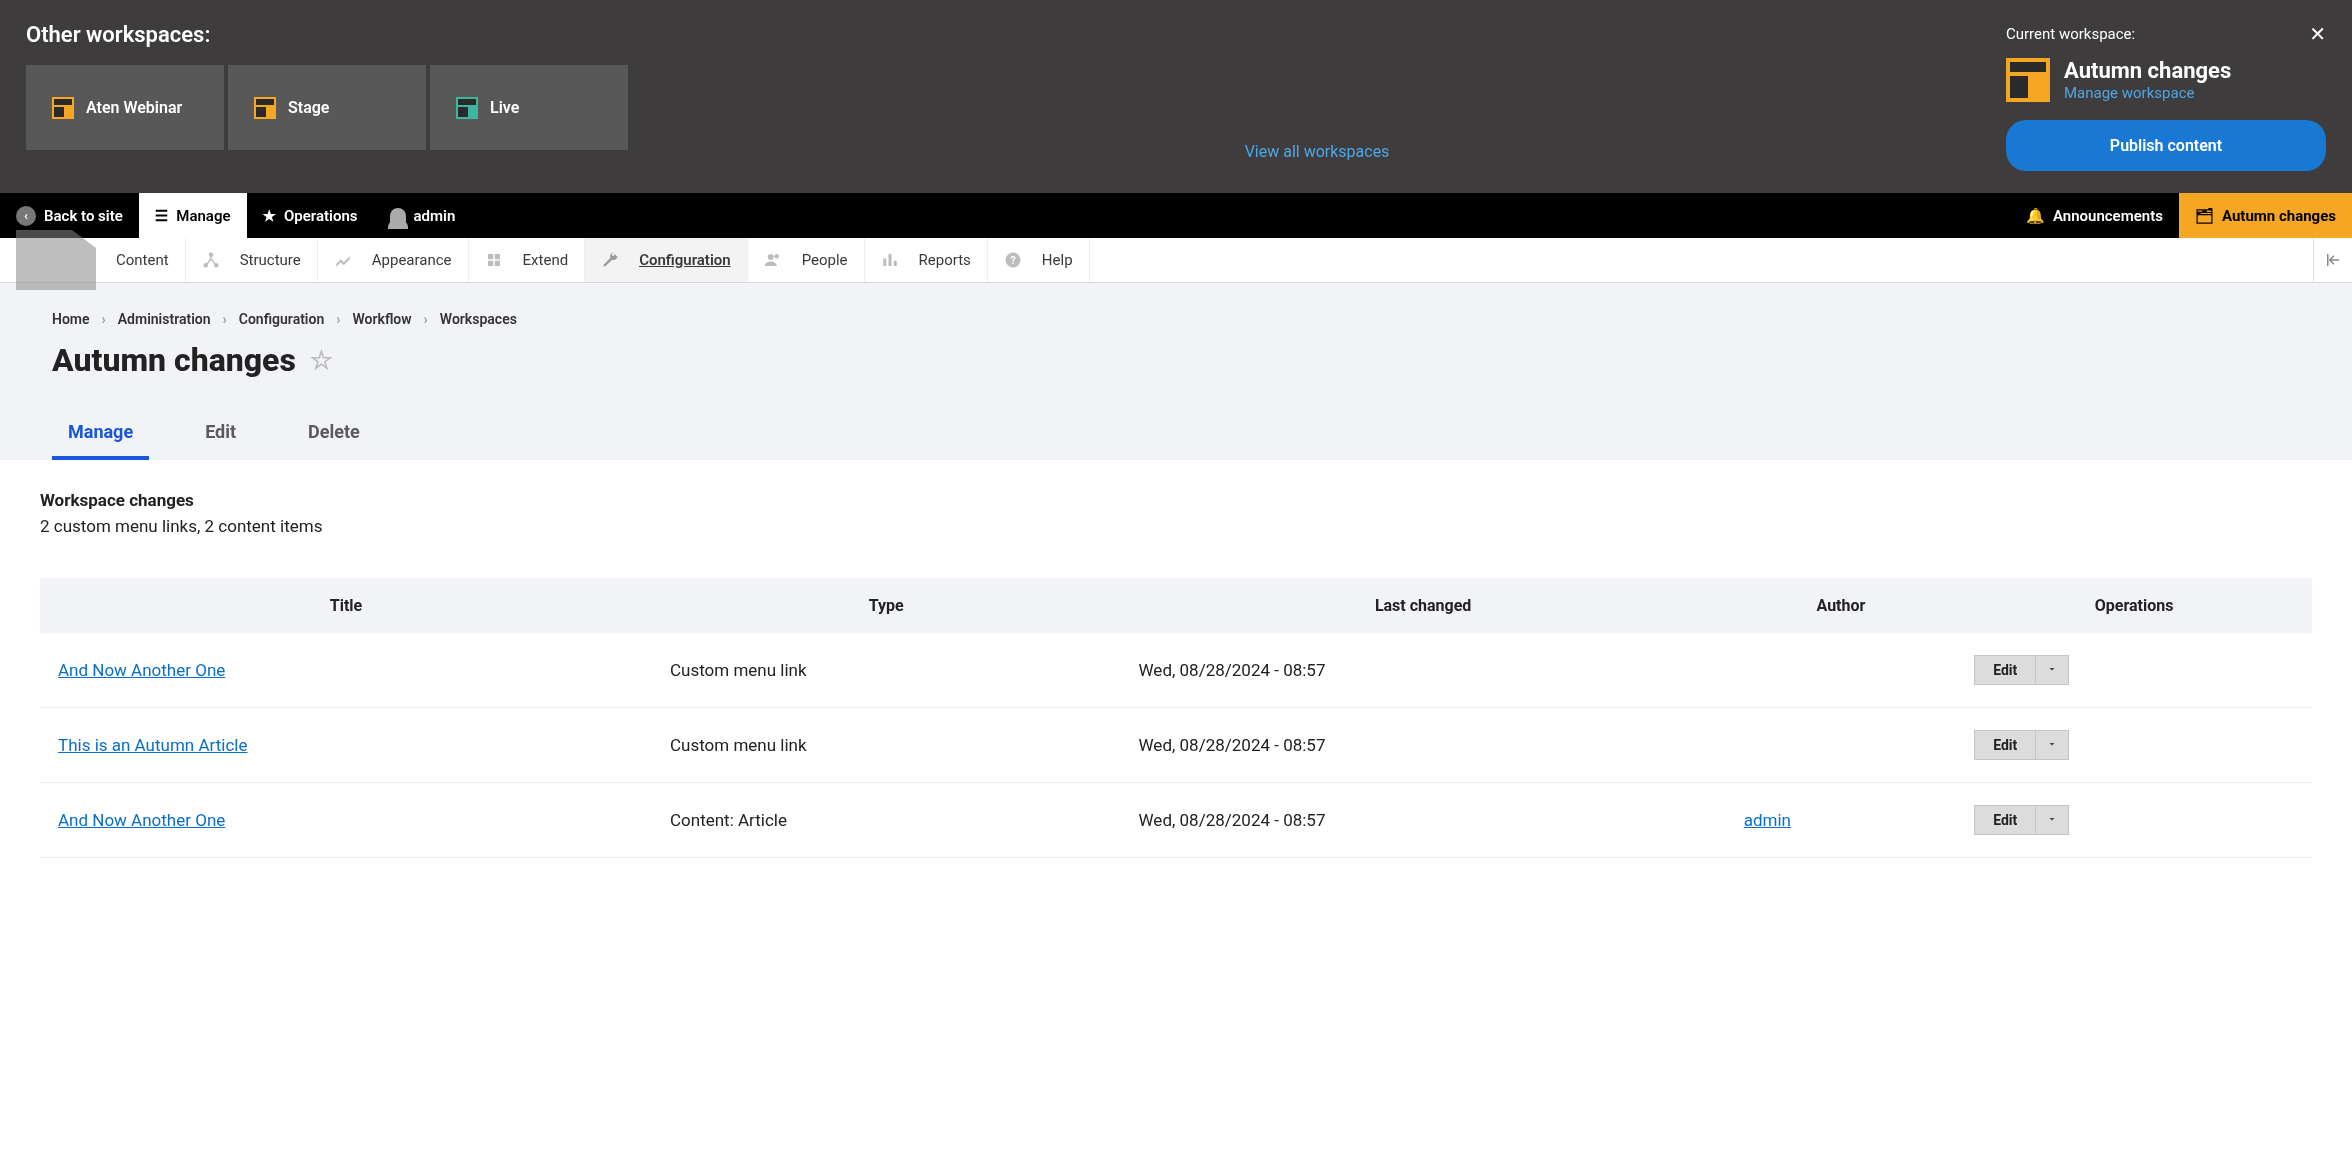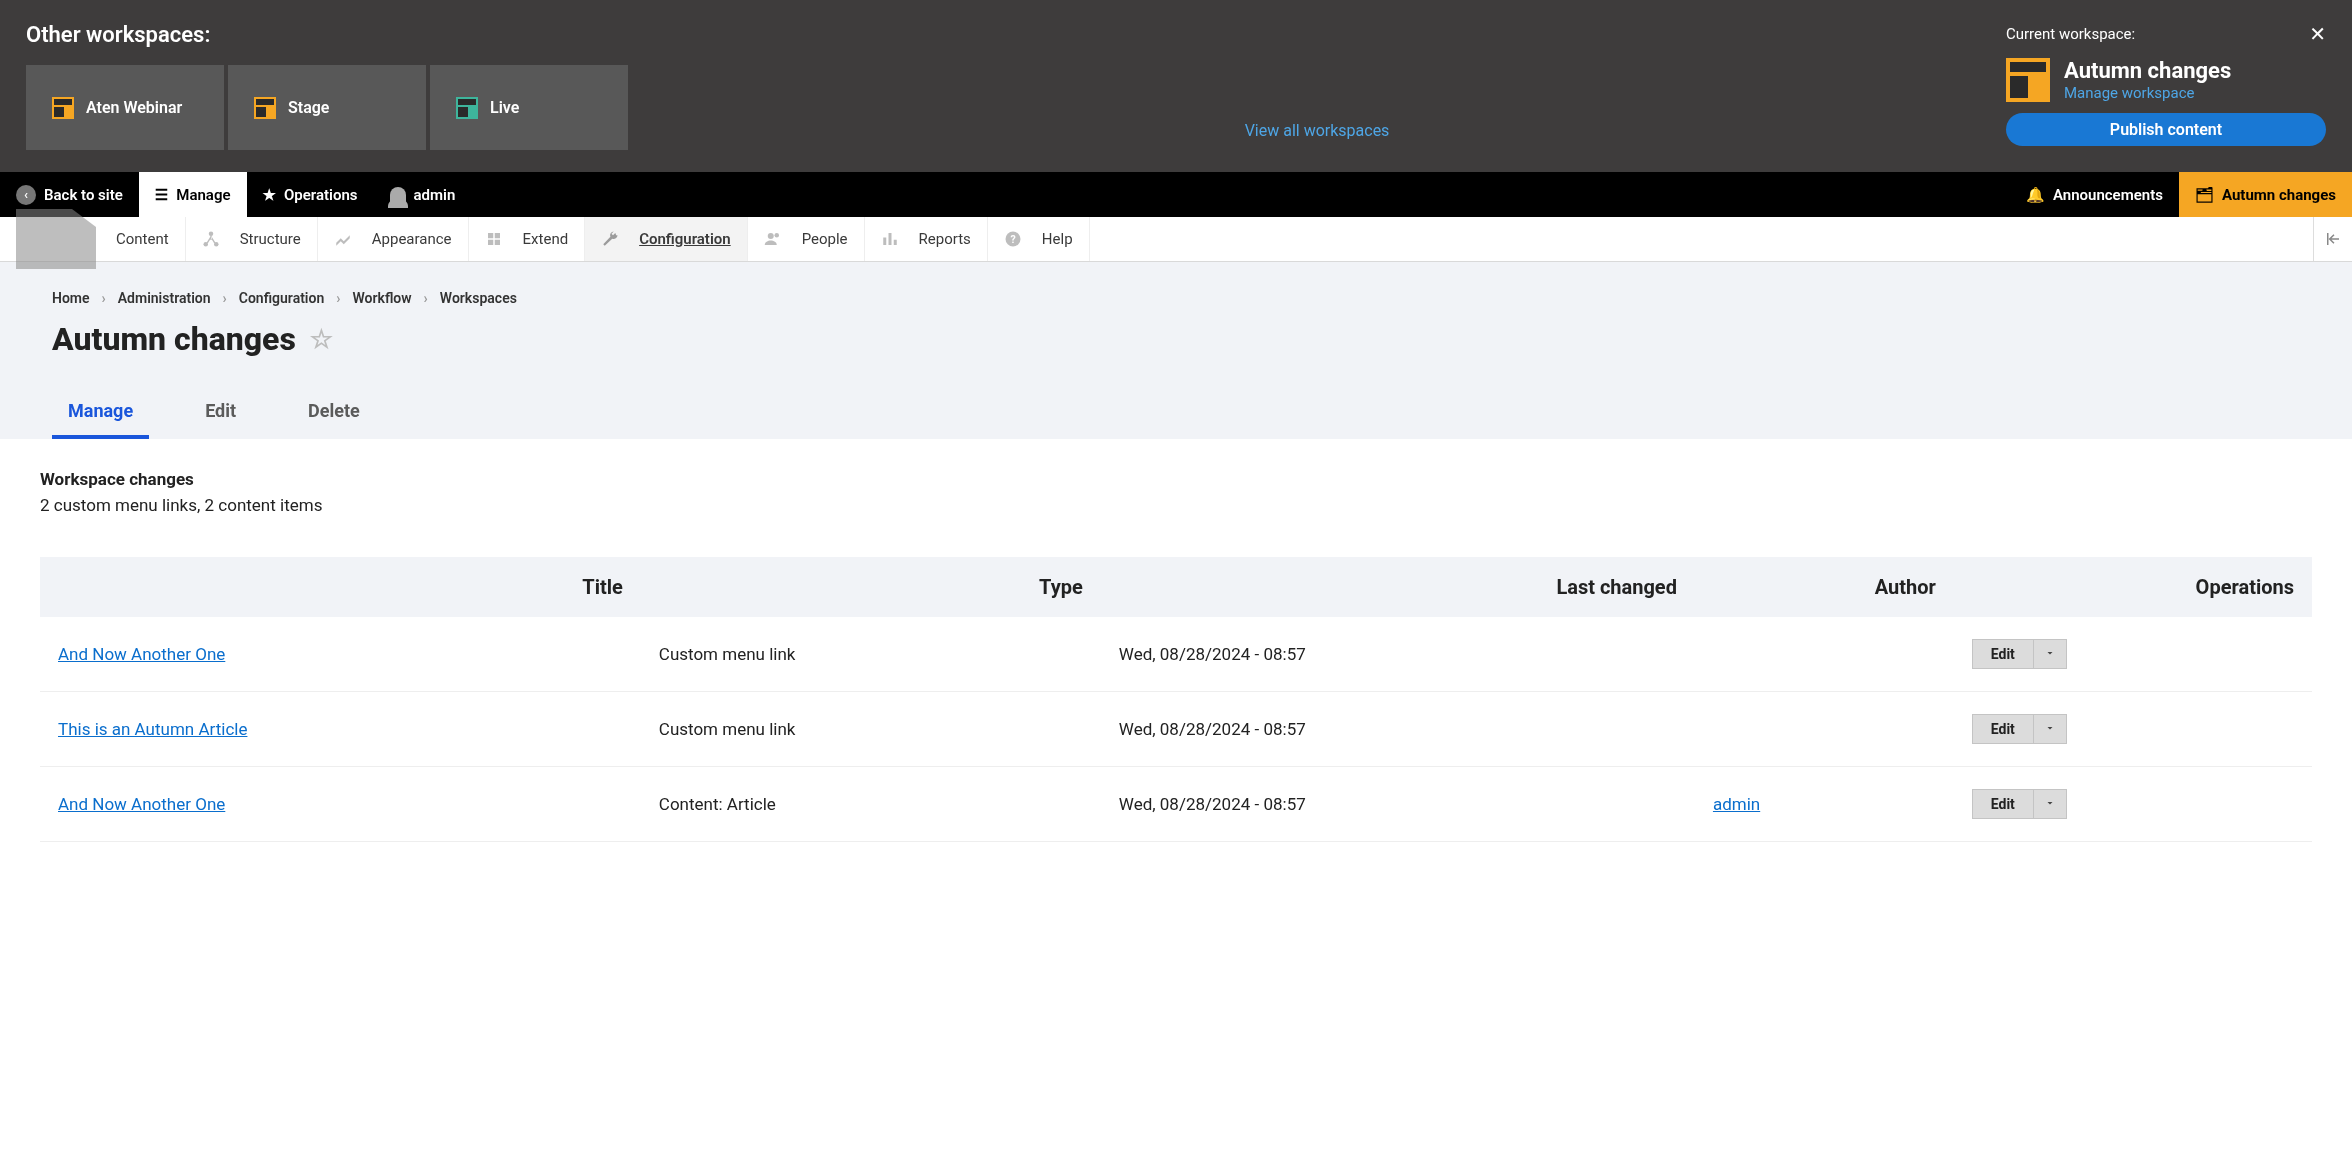--- a/index.html
+++ b/index.html
@@ -20,21 +20,21 @@
   .ws-center a{color:#4ea6e6;text-decoration:none}
   .ws-right{width:320px}
   .ws-right .row1{display:flex;justify-content:space-between;align-items:center;font-size:15px}
   .ws-right .close{color:#fff;font-size:20px;cursor:pointer}
   .ws-right .row2{display:flex;gap:14px;margin-top:12px}
   .ws-right .bigicn{width:44px;height:44px;background:#f5a623;position:relative;flex:none}
   .ws-right .bigicn:before{content:"";position:absolute;left:4px;top:4px;right:4px;height:10px;background:#2a2a2a}
   .ws-right .bigicn:after{content:"";position:absolute;left:4px;right:22px;bottom:4px;top:18px;background:#2a2a2a}
   .ws-right .wname{font-size:22px;font-weight:700}
   .ws-right .mlink{color:#4ea6e6;text-decoration:none;font-size:15px}
-  .ws-right button{width:100%;margin-top:11px;background:#1978d4;color:#fff;border:none;border-radius:20px;padding:7px 0;font-weight:600;font-size:16px;cursor:pointer}
+  .ws-right button{width:100%;margin-top:18px;background:#1978d4;color:#fff;border:none;border-radius:20px;padding:16px 0;font-weight:600;font-size:16px;cursor:pointer}
 
   
   .tb{background:#000;color:#fff;display:flex;align-items:stretch;height:45px;font-size:15px}
   .tb .item{display:flex;align-items:center;gap:8px;padding:0 16px;cursor:pointer;font-weight:600}
   .tb .item.active{background:#fff;color:#000}
   .tb .item.orange{background:#f5a623;color:#000;font-weight:700}
   .tb .spacer{flex:1}
   .circ{width:20px;height:20px;border-radius:50%;background:#777;display:inline-flex;align-items:center;justify-content:center;color:#fff;font-size:13px}
   .usericn{width:16px;height:16px;background:#aaa;border-radius:50% 50% 0 0;position:relative}
   .usericn:after{content:"";position:absolute;left:-2px;right:-2px;bottom:-5px;height:8px;background:#aaa;border-radius:6px 6px 0 0}
@@ -55,21 +55,21 @@
   .star{font-size:26px;color:#bdbdbd}
   .tabs{display:flex;gap:40px;margin-top:34px}
   .tabs .tab{padding:8px 16px 14px;font-size:18px;font-weight:700;color:#5b5b5b;cursor:pointer}
   .tabs .tab.active{color:#1a56db;border-bottom:4px solid #1a56db}
 
   
   .content{padding:30px 40px}
   .content h3{font-size:17px;font-weight:700;margin-bottom:6px}
   .content .sub{font-size:17px;color:#222;margin-bottom:42px}
   table{width:100%;border-collapse:collapse}
-  thead th{text-align:right;background:#f1f3f7;padding:18px 18px;font-size:20px;font-weight:700}
+  thead th{text-align:center;background:#f1f3f7;padding:18px 18px;font-size:16px;font-weight:700}
   tbody td{padding:22px 18px;font-size:17px;border-bottom:1px solid #eee;vertical-align:middle}
   .opbtn{display:inline-flex}
   .opbtn span{background:#dcdcdc;padding:6px 18px;font-size:14px;font-weight:700;cursor:pointer;border:1px solid #c4c4c4}
   .opbtn span:first-child{border-right:none}
   .opbtn span.ar{padding:6px 10px}
 
   .sic{display:inline-block;width:18px;height:18px;background:#888}
   .sic.content{clip-path:polygon(0 0,70% 0,100% 30%,100% 100%,0 100%)}
 </style>
 </head>

